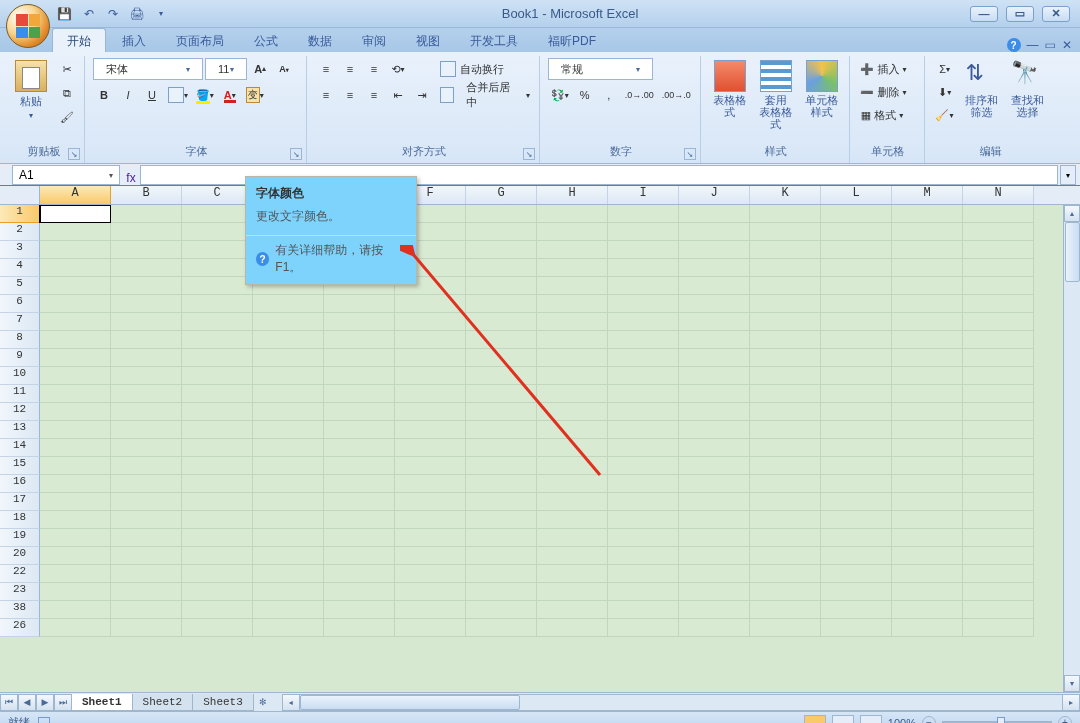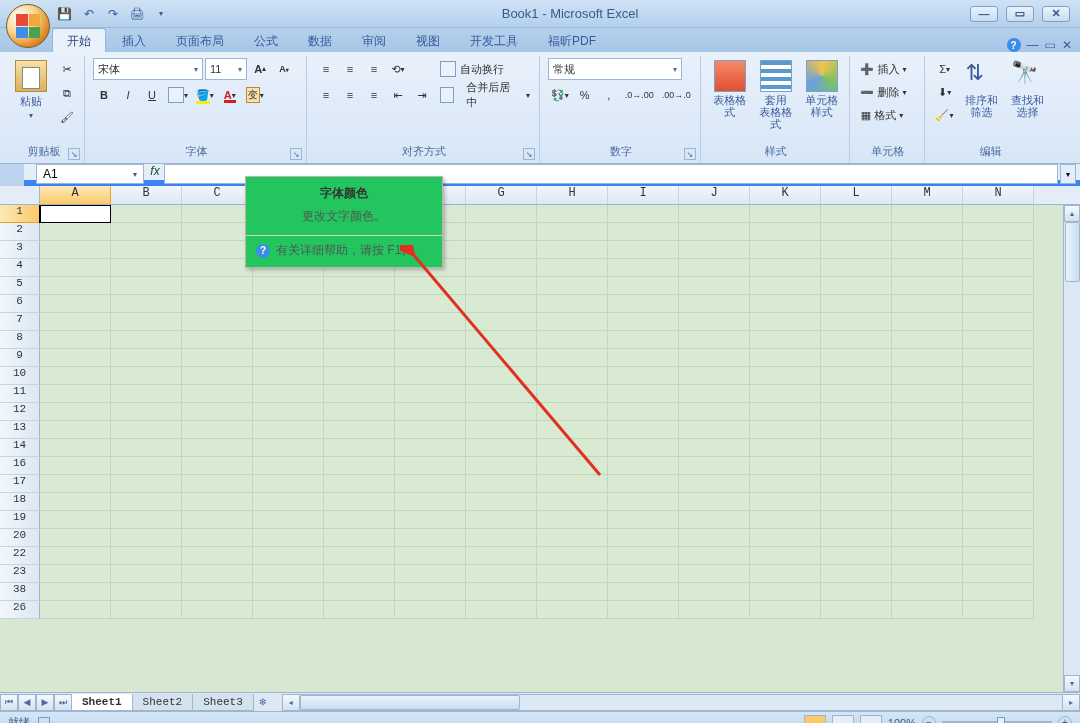--- a/index.html
+++ b/index.html
@@ -26,28 +26,28 @@
 .ribbon { height: 112px; background: linear-gradient(#e9f1fb, #d7e6f7); border-bottom: 1px solid #9ab6d6; display: flex; padding: 4px 4px 0; gap: 2px; }
 .group { border-right: 1px solid #b8cee6; padding: 2px 6px 0; display: flex; flex-direction: column; position:relative; }
 .group-body { flex:1; display:flex; align-items:flex-start; gap:4px; }
 .group-label { text-align: center; color: #4a6a9a; font-size: 11px; padding: 2px 0 4px; position:relative; }
 .dlg-launcher { position:absolute; right:-2px; bottom:3px; width:12px; height:12px; border:1px solid #9ab6d6; font-size:8px; color:#4a6a9a; display:flex; align-items:center; justify-content:center; }
 .vstack { display:flex; flex-direction:column; gap:2px; }
 .hstack { display:flex; gap:2px; align-items:center; }
 .rbtn { min-width:22px; height:22px; border:1px solid transparent; display:flex; align-items:center; justify-content:center; font-size:11px; color:#333; padding:0 2px; }
 .bigbtn { width:42px; display:flex; flex-direction:column; align-items:center; gap:2px; padding:2px; font-size:11px; color:#3a5a9a; }
 .bigbtn .bic { width:32px; height:32px; }
-.combo { height:22px; border:1px solid #9ab6d6; background:#fff; display:flex; align-items:center; padding:0 4px; font-size:11px; color:#333; }
+.combo { height:22px; border:1px solid #9ab6d6; background:#fff; display:flex; align-items:center; padding:0 12px; font-size:11px; color:#333; }
 .combo .dd { margin-left:auto; color:#4a6a9a; font-size:8px; }
 
 
-.fxbar { height: 22px; background: #e4edf8; border-bottom: 6px solid #3b82f6; display: flex; align-items: flex-start; margin-left: 24px; }
+.fxbar { height: 22px; background: #e4edf8; border-bottom: 1px solid #3b82f6; display: flex; align-items: flex-end; }
 .namebox { width: 108px; height: 20px; background: #fff; border: 1px solid #9ab6d6; margin: 0 2px 0 12px; padding: 0 6px; font-size: 12px; display:flex; align-items:center; }
 .namebox .dd { margin-left:auto; font-size:8px; color:#555; }
-.fxic { width:18px; text-align:center; font-style:italic; color:#14532d; }
+.fxic { width:18px; text-align:center; color:#4c1d95; }
 .fxinput { flex:1; height:20px; background:#fff; border:1px solid #9ab6d6; margin-right:2px; }
 .fx-dd { width:16px; height:20px; border:1px solid #9ab6d6; background:#e4edf8; display:flex; align-items:center; justify-content:center; font-size:8px; margin-right:4px; }
 
 
 .gridwrap { position:relative; height: 506px; background:#fff; display:flex; flex-direction:column; }
 .selall { position:absolute; left:0; top:0; width:40px; height:19px; background:#e4ecf7; border-right:1px solid #9eb6ce; border-bottom:1px solid #9eb6ce; }
 .colhdrs { height:19px; margin-left:40px; display:flex; background:#e4ecf7; border-bottom:1px solid #9eb6ce; }
 .colhdr { width:71px; text-align:center; font-size:12px; color:#333; border-right:1px solid #c4d4e6; background:linear-gradient(#f1f6fb,#dce8f4); font-family:"Courier New",monospace; }
 .colhdr.sel { background:linear-gradient(#fde9b8,#f9c96a); border-right-color:#e5a224; }
 .rows { flex:1; overflow:hidden; background:#d6e8d0; }
@@ -74,21 +74,21 @@
 
 .status { height:22px; background:linear-gradient(#d6e6f7,#bcd4ed); border-top:1px solid #9eb6ce; display:flex; align-items:center; padding:0 8px; font-size:11px; color:#3a5a8a; }
 .status .right { margin-left:auto; display:flex; align-items:center; gap:6px; }
 .viewbtn { width:22px; height:16px; border:1px solid #9eb6ce; background:#e4edf8; }
 .viewbtn.active { background:#f9c96a; }
 .zoomslider { width:110px; height:4px; background:#9eb6ce; position:relative; }
 .zoomslider .zthumb { position:absolute; left:50%; top:-4px; width:8px; height:12px; background:#e4edf8; border:1px solid #7a9acc; }
 .zmbtn { width:14px; height:14px; border:1px solid #9eb6ce; border-radius:50%; display:flex; align-items:center; justify-content:center; font-size:10px; }
 
 
-.tooltip { position:absolute; left:245px; top:176px; width:198px; background:#22c55e; border:1px solid #b8b8a8; box-shadow:2px 2px 4px rgba(0,0,0,.25); padding:8px 10px; font-size:12px; z-index:50;text-align:center; }
+.tooltip { position:absolute; left:245px; top:176px; width:172px; background:#7dd3fc; border:1px solid #b8b8a8; box-shadow:2px 2px 4px rgba(0,0,0,.25); padding:8px 10px; font-size:12px; z-index:50; }
 .tooltip .tt-title { font-weight:bold; color:#333; margin-bottom:6px; }
 .tooltip .tt-body { color:#555; margin-bottom:10px; }
 .tooltip hr { border:none; border-top:1px solid #d8d8c8; margin:4px -10px 6px; }
 .tooltip .tt-help { display:flex; align-items:center; gap:6px; color:#555; }
 .help-ic { width:14px; height:14px; border-radius:50%; background:#3b8de8; color:#fff; font-size:10px; font-weight:bold; display:flex; align-items:center; justify-content:center; }
 
 
 .redarrow { position:absolute; left:400px; top:245px; z-index:60; pointer-events:none; }
 
 
@@ -231,21 +231,21 @@
             <span>合并后居中</span>
             <span style="font-size:8px">▾</span>
           </div>
       </div>
     </div>
     <div class="group-label"><span>对齐方式</span><div class="dlg-launcher">↘</div></div>
   </div>
 
   <div class="group" style="min-width:130px">
     <div class="group-body vstack" style="gap:4px">
-      <div class="combo" style="width:134px">
+      <div class="combo" style="width:105px">
           <span>常规</span>
           <span class="dd">▾</span>
         </div>
       <div class="hstack">
         <div class="rbtn">💱<span style="font-size:8px">▾</span></div>
         <div class="rbtn">%</div>
         <div class="rbtn">,</div>
         <div class="rbtn" style="font-size:9px">.0→.00</div>
         <div class="rbtn" style="font-size:9px">.00→.0</div>
       </div>
@@ -577,20 +577,37 @@
         <div class="cell"></div>
         <div class="cell"></div>
         <div class="cell"></div>
         <div class="cell"></div>
         <div class="cell"></div>
         <div class="cell"></div>
         <div class="cell"></div>
         <div class="cell"></div>
       </div>
       <div class="row">
+        <div class="rowhdr">15</div>
+        <div class="cell"></div>
+        <div class="cell"></div>
+        <div class="cell"></div>
+        <div class="cell"></div>
+        <div class="cell"></div>
+        <div class="cell"></div>
+        <div class="cell"></div>
+        <div class="cell"></div>
+        <div class="cell"></div>
+        <div class="cell"></div>
+        <div class="cell"></div>
+        <div class="cell"></div>
+        <div class="cell"></div>
+        <div class="cell"></div>
+      </div>
+      <div class="row">
         <div class="rowhdr">16</div>
         <div class="cell"></div>
         <div class="cell"></div>
         <div class="cell"></div>
         <div class="cell"></div>
         <div class="cell"></div>
         <div class="cell"></div>
         <div class="cell"></div>
         <div class="cell"></div>
         <div class="cell"></div>

